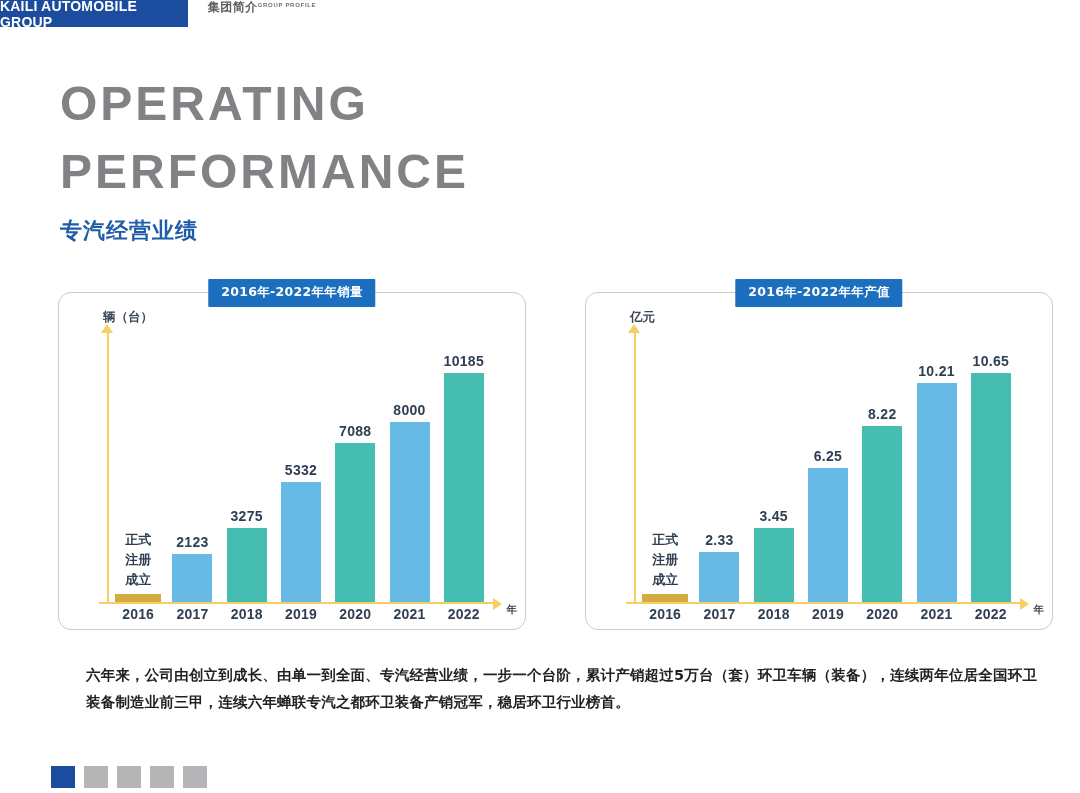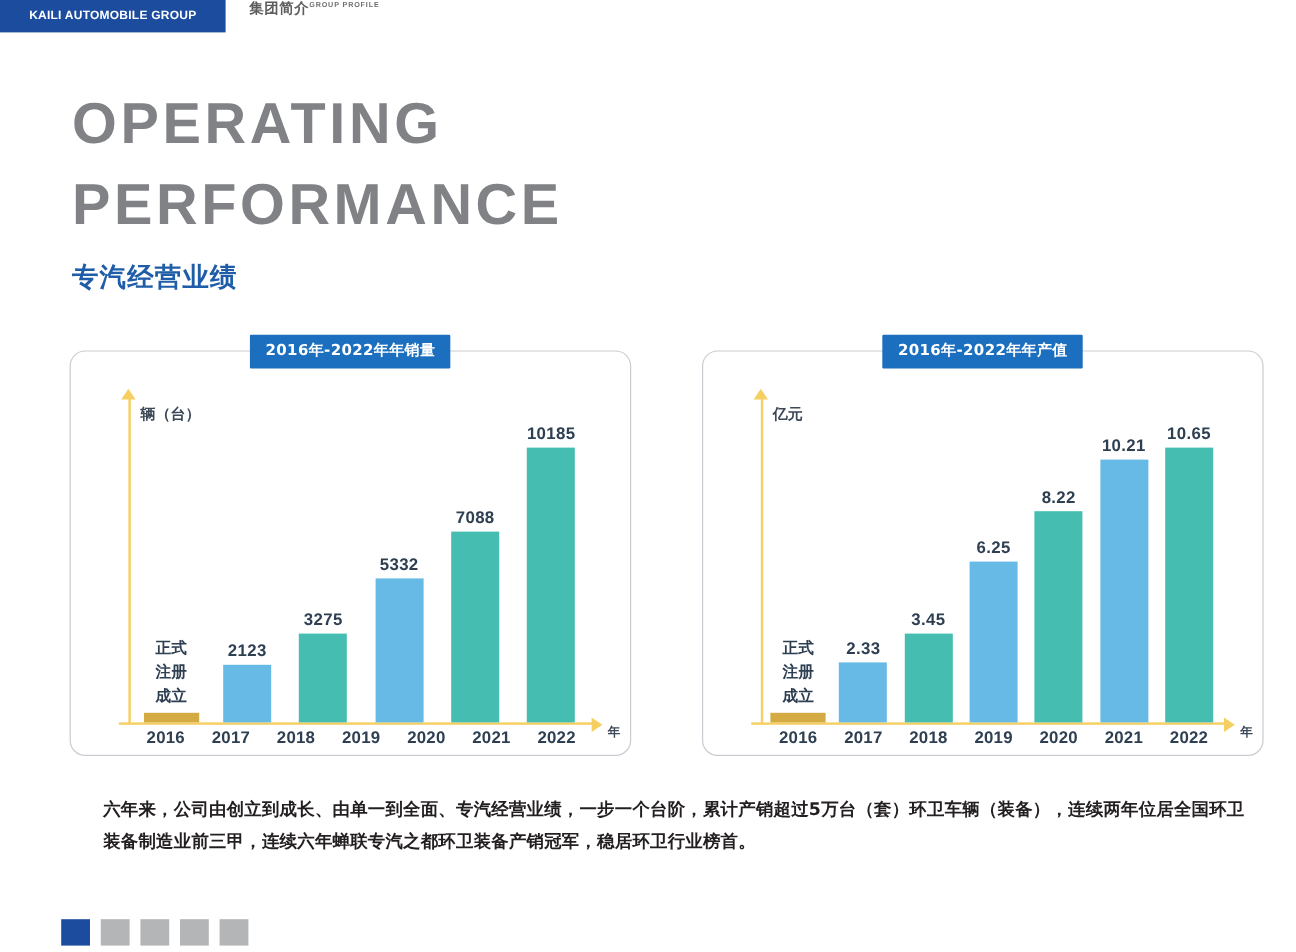--- a/index.html
+++ b/index.html
@@ -10,21 +10,21 @@
     overflow: hidden;
   }
   .page { position: relative; width: 1080px; height: 793px; background: #fff; }
 
   
   .topbar { position: absolute; left: 0; top: 0; width: 1080px; height: 27px; }
   .brand-tab {
     position: absolute; left: 0; top: 0; width: 188px; height: 27px;
     background: #1B4C9E; color: #ffffff;
     display: flex; align-items: center; justify-content: center;
-    font-size: 10px; font-weight: bold; letter-spacing: .2px;
+    font-size: 14px; font-weight: bold; letter-spacing: .2px;
     font-family: "Liberation Sans", sans-serif;
   }
   .profile-tab {
     position: absolute; left: 202px; top: 1px; width: 120px; height: 26px;
     display: flex; flex-direction: row; justify-content: center;
   }
   .profile-cn {
     font-size: 12px; font-weight: bold; color: #5d5d5d; line-height: 13px;
     letter-spacing: .5px;
     font-family: "DejaVu Sans", sans-serif;
@@ -86,23 +86,23 @@
     position: absolute; left: 40px; bottom: 25px; height: 2px; width: 396px;
     background: #F6CF63;
   }
   .axis-x-arrow {
     position: absolute; left: 434px; bottom: 19.5px;
     width: 0; height: 0;
     border-top: 6px solid transparent; border-bottom: 6px solid transparent;
     border-left: 9px solid #F6CF63;
   }
   .axis-y-label {
-    position: absolute; left: 58px; top: 16px;
+    position: absolute; left: 44px; top: 16px;
     font-size: 12.5px; color: #3C4858; font-weight: bold;
-    font-family: "DejaVu Sans", sans-serif; white-space: nowrap; margin-top: 28px;
+    font-family: "DejaVu Sans", sans-serif; white-space: nowrap;
   }
   .axis-x-label {
     position: absolute; right: 8px; bottom: 12px;
     font-size: 10.5px; color: #3C4858; font-weight: bold;
     font-family: "DejaVu Sans", sans-serif;
   }
 
   
   .bars {
     position: absolute; left: 52px; bottom: 27px; width: 380px; height: 258px;
@@ -204,20 +204,24 @@
             <div class="bar-value">3275</div>
             <div class="bar teal" style="height:74px"></div>
           </div>
           <div class="bar-slot">
             <div class="bar-value">5332</div>
             <div class="bar blue" style="height:120px"></div>
           </div>
           <div class="bar-slot">
             <div class="bar-value">7088</div>
             <div class="bar teal" style="height:159px"></div>
+          </div>
+          <div class="bar-slot">
+            <div class="bar-value">8000</div>
+            <div class="bar blue" style="height:180px"></div>
           </div>
           <div class="bar-slot">
             <div class="bar-value">10185</div>
             <div class="bar teal" style="height:229px"></div>
           </div>
         </div>
 
         <div class="xticks">
           <div class="xtick">2016</div>
           <div class="xtick">2017</div>

